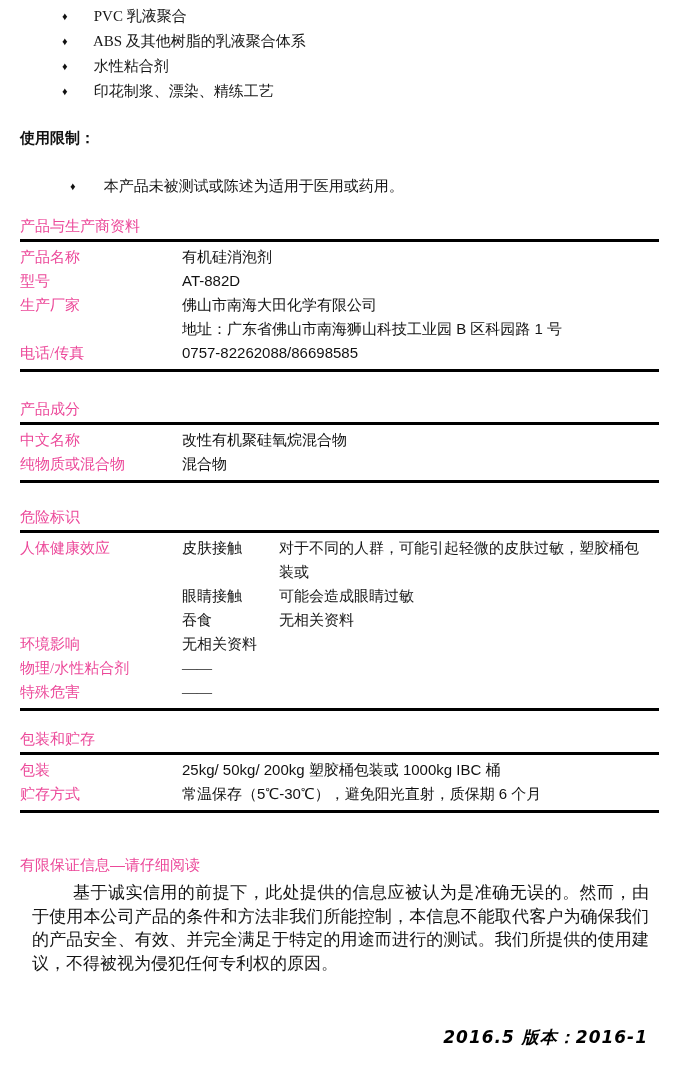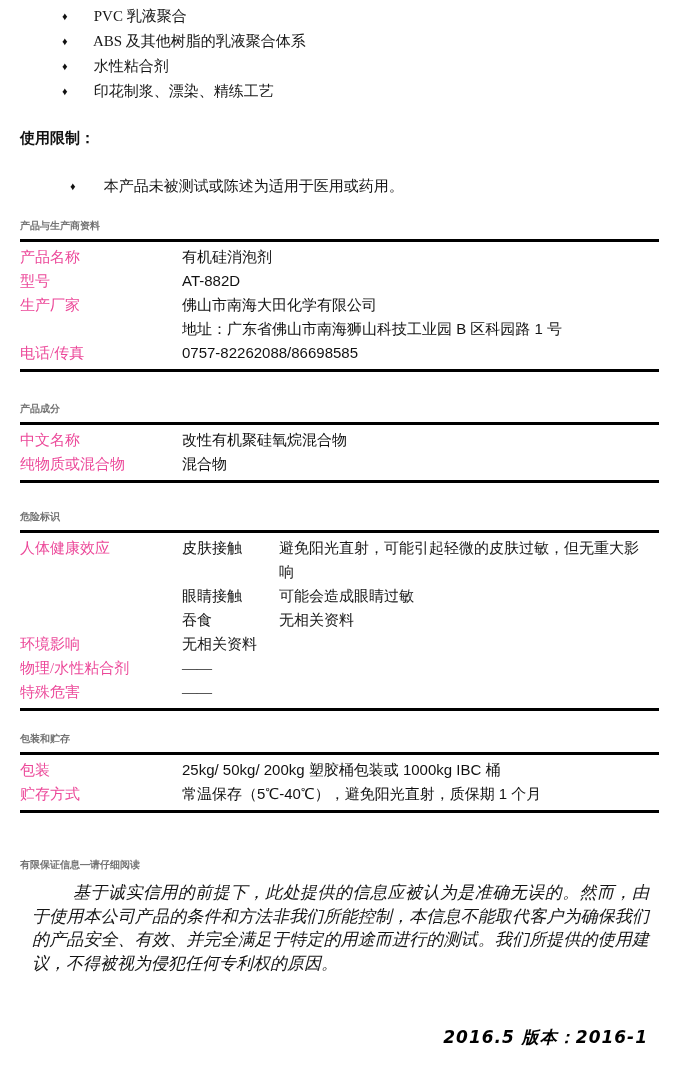--- a/index.html
+++ b/index.html
@@ -30,22 +30,22 @@
   .h-standalone {
     margin-top:24px;
     font-family:"Liberation Sans", sans-serif;
     font-weight:700; font-size:15px; line-height:20px; color:#111;
   }
 
   
   section { display:block; }
   .sec-h {
     font-family:"Liberation Sans", sans-serif;
-    font-weight:700; font-size:10px; line-height:20px;
-    margin-bottom:3px; color:#737373;
+    font-weight:400; font-size:15px; line-height:20px;
+    margin-bottom:3px; color:#ec4899;
   }
   .rule { height:3px; background:#000; }
   .rows { padding:3px 0 4px; font-size:15px; }
   .row { display:flex; align-items:flex-start; }
   .row > span { line-height:24px; }
   .lbl { flex:0 0 162px; width:162px; color:#ec4899; }
   .val { flex:1; font-family:"Liberation Sans", sans-serif; color:#111; }
   .sub { flex:0 0 97px; width:97px; }
   .desc { flex:0 0 368px; max-width:368px; }
 
@@ -55,21 +55,20 @@
   #sec-pack     { margin-top:18px; }
 
   
   .warranty { margin-top:42px; }
   .warranty-body {
     margin-top:6px;
     padding:0 10px 0 12px;
     font-size:17px; line-height:23.5px;
     text-indent:41px; text-align:justify;
     color:#141414;
-    font-style:italic;
   }
 
   
   .footer {
     position:absolute; top:1026px; right:28px;
     font-family:"DejaVu Sans", sans-serif;
     font-weight:700; font-style:italic;
     font-size:17px; letter-spacing:1px; color:#000;
   }
 </style>
@@ -147,21 +146,21 @@
     <div class="rule"></div>
   </section>
 
   <section id="sec-hazard">
     <div class="sec-h">危险标识</div>
     <div class="rule"></div>
     <div class="rows">
       <div class="row">
         <span class="lbl">人体健康效应</span>
         <span class="sub">皮肤接触</span>
-        <span class="desc">避免阳光直射，可能引起轻微的皮肤过敏，但无重大影响</span>
+        <span class="desc">对于不同的人群，可能引起轻微的皮肤过敏，塑胶桶包装或</span>
       </div>
       <div class="row">
         <span class="lbl"></span>
         <span class="sub">眼睛接触</span>
         <span class="desc">可能会造成眼睛过敏</span>
       </div>
       <div class="row">
         <span class="lbl"></span>
         <span class="sub">吞食</span>
         <span class="desc">无相关资料</span>
@@ -188,21 +187,21 @@
   <section id="sec-pack">
     <div class="sec-h">包装和贮存</div>
     <div class="rule"></div>
     <div class="rows">
       <div class="row">
         <span class="lbl">包装</span>
         <span class="val">25kg/ 50kg/ 200kg 塑胶桶包装或 1000kg IBC 桶</span>
       </div>
       <div class="row">
         <span class="lbl">贮存方式</span>
-        <span class="val">常温保存（5℃-40℃），避免阳光直射，质保期 1 个月</span>
+        <span class="val">常温保存（5℃-30℃），避免阳光直射，质保期 6 个月</span>
       </div>
     </div>
     <div class="rule"></div>
   </section>
 
   <div class="warranty">
     <div class="sec-h">有限保证信息—请仔细阅读</div>
     <p class="warranty-body">基于诚实信用的前提下，此处提供的信息应被认为是准确无误的。然而，由于使用本公司产品的条件和方法非我们所能控制，本信息不能取代客户为确保我们的产品安全、有效、并完全满足于特定的用途而进行的测试。我们所提供的使用建议，不得被视为侵犯任何专利权的原因。</p>
   </div>
 

